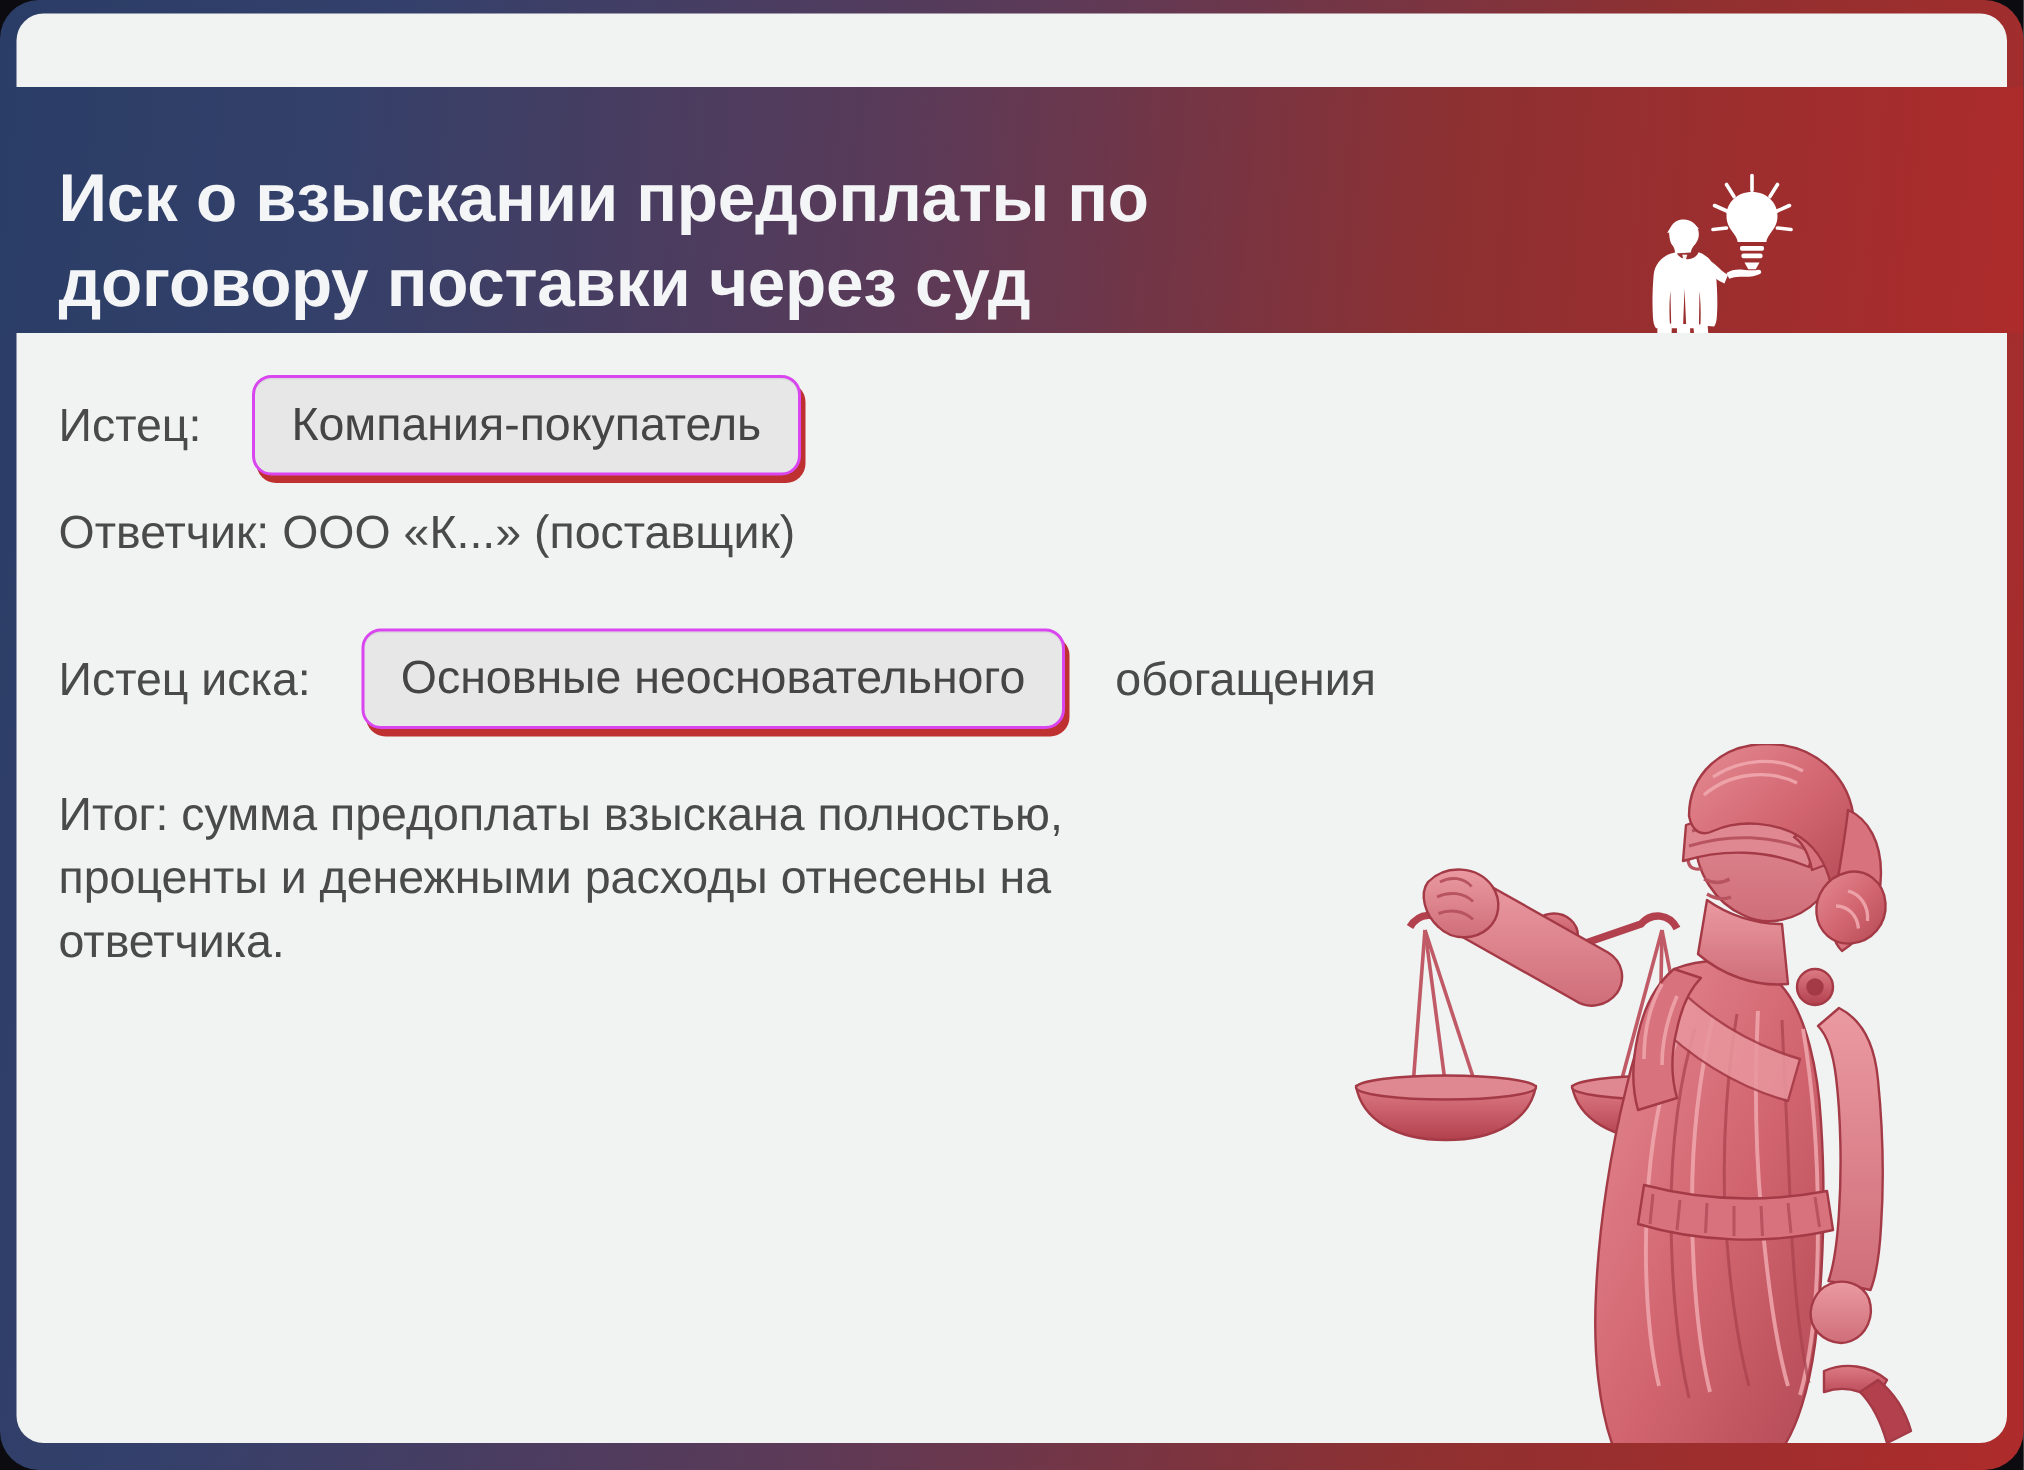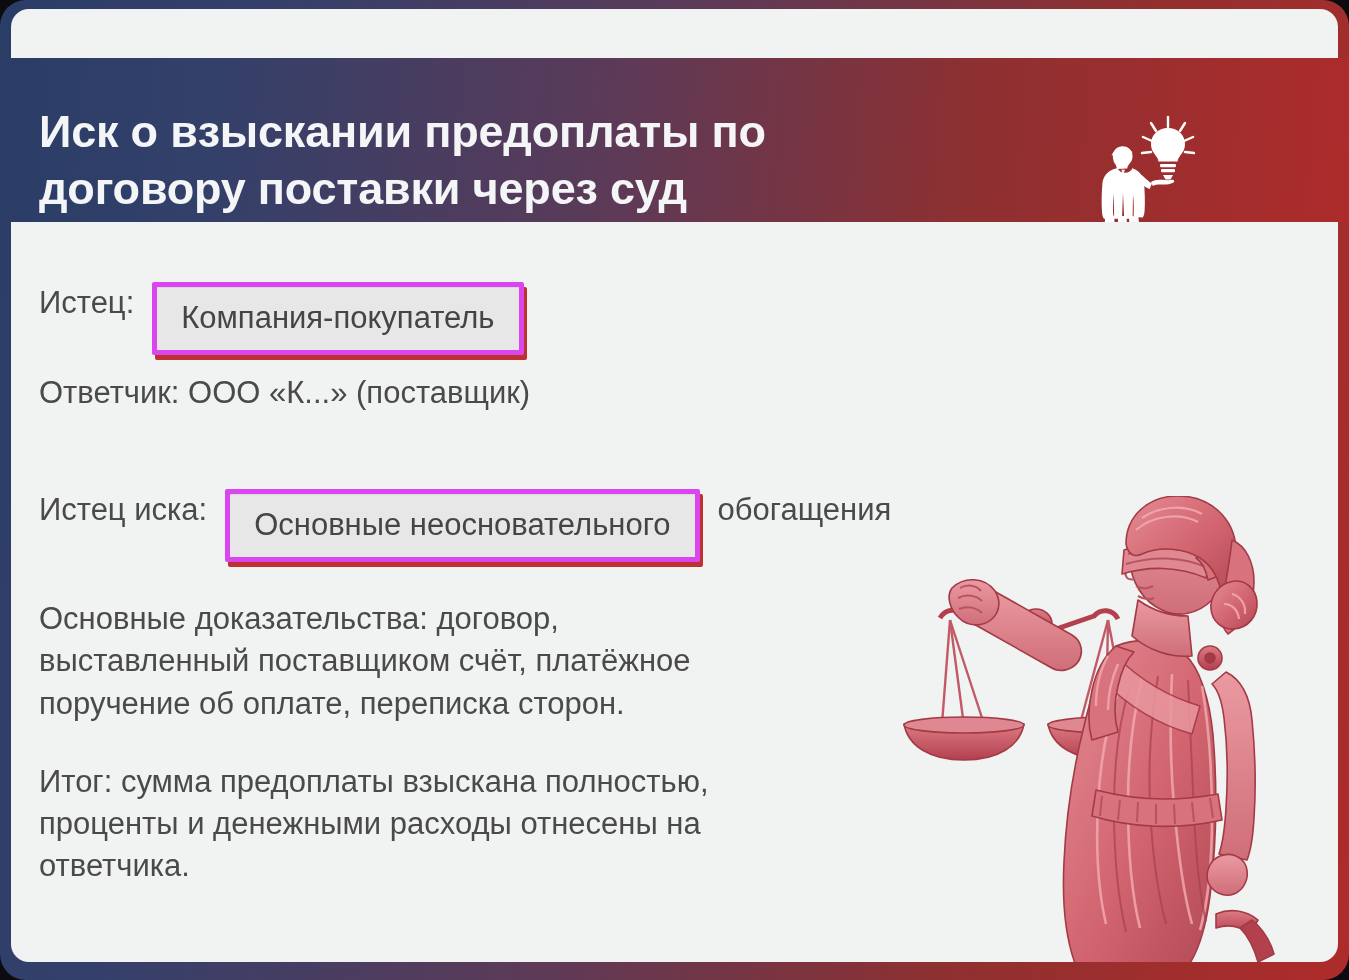--- a/index.html
+++ b/index.html
@@ -84,37 +84,36 @@
 
   .line {
     color: #4a4a4a;
     font-size: 31px;
     line-height: 1.30;
   }
 
   .row-inline {
     display: flex;
     align-items: center;
-    gap: 0;
+    gap: 16px;
   }
 
   .label { color: #4a4a4a; font-size: 31px; }
 
   
   .pill {
     display: inline-block;
     background: #e7e7e7;
-    border-radius: 2px;
+    border-radius: 13px;
     color: #454545;
     font-size: 31px;
     padding: 13px 24px 14px 24px;
     box-shadow: 3px 5px 0 0 #bf3030, 0 1px 0 0 #d9d9d9 inset;
-    border: 5px solid #d946ef;
+    border: 2px solid #d946ef;
     white-space: nowrap;
-    margin-top: 32px;
   }
 
   .gap-l { margin-left: 18px; }
   .gap-r { margin-right: 18px; }
 
   .mt-a { margin-top: 18px; }
   .mt-b { margin-top: 44px; }
   .mt-c { margin-top: 30px; }
   .mt-d { margin-top: 36px; }
 
@@ -193,23 +192,20 @@
 
       <div class="line mt-a">Ответчик: ООО «К...» (поставщик)</div>
 
       <div class="row-inline mt-b">
         <span class="label">Истец иска:</span>
         <span class="pill gap-l gap-r">Основные неосновательного</span>
         <span class="label">обогащения</span>
       </div>
 
 
-      <div class="para mt-d">Основные доказательства: договор,
-выставленный поставщиком счёт, платёжное
-поручение об оплате, переписка сторон.</div>
 
       <div class="para mt-d">Итог: сумма предоплаты взыскана полностью,
 проценты и денежными расходы отнесены на
 ответчика.</div>
 
     </div>
 
     <svg class="justice" viewBox="0 0 470 470">
       <defs>
         <linearGradient id="robe" x1="0" y1="0" x2="1" y2="1">

